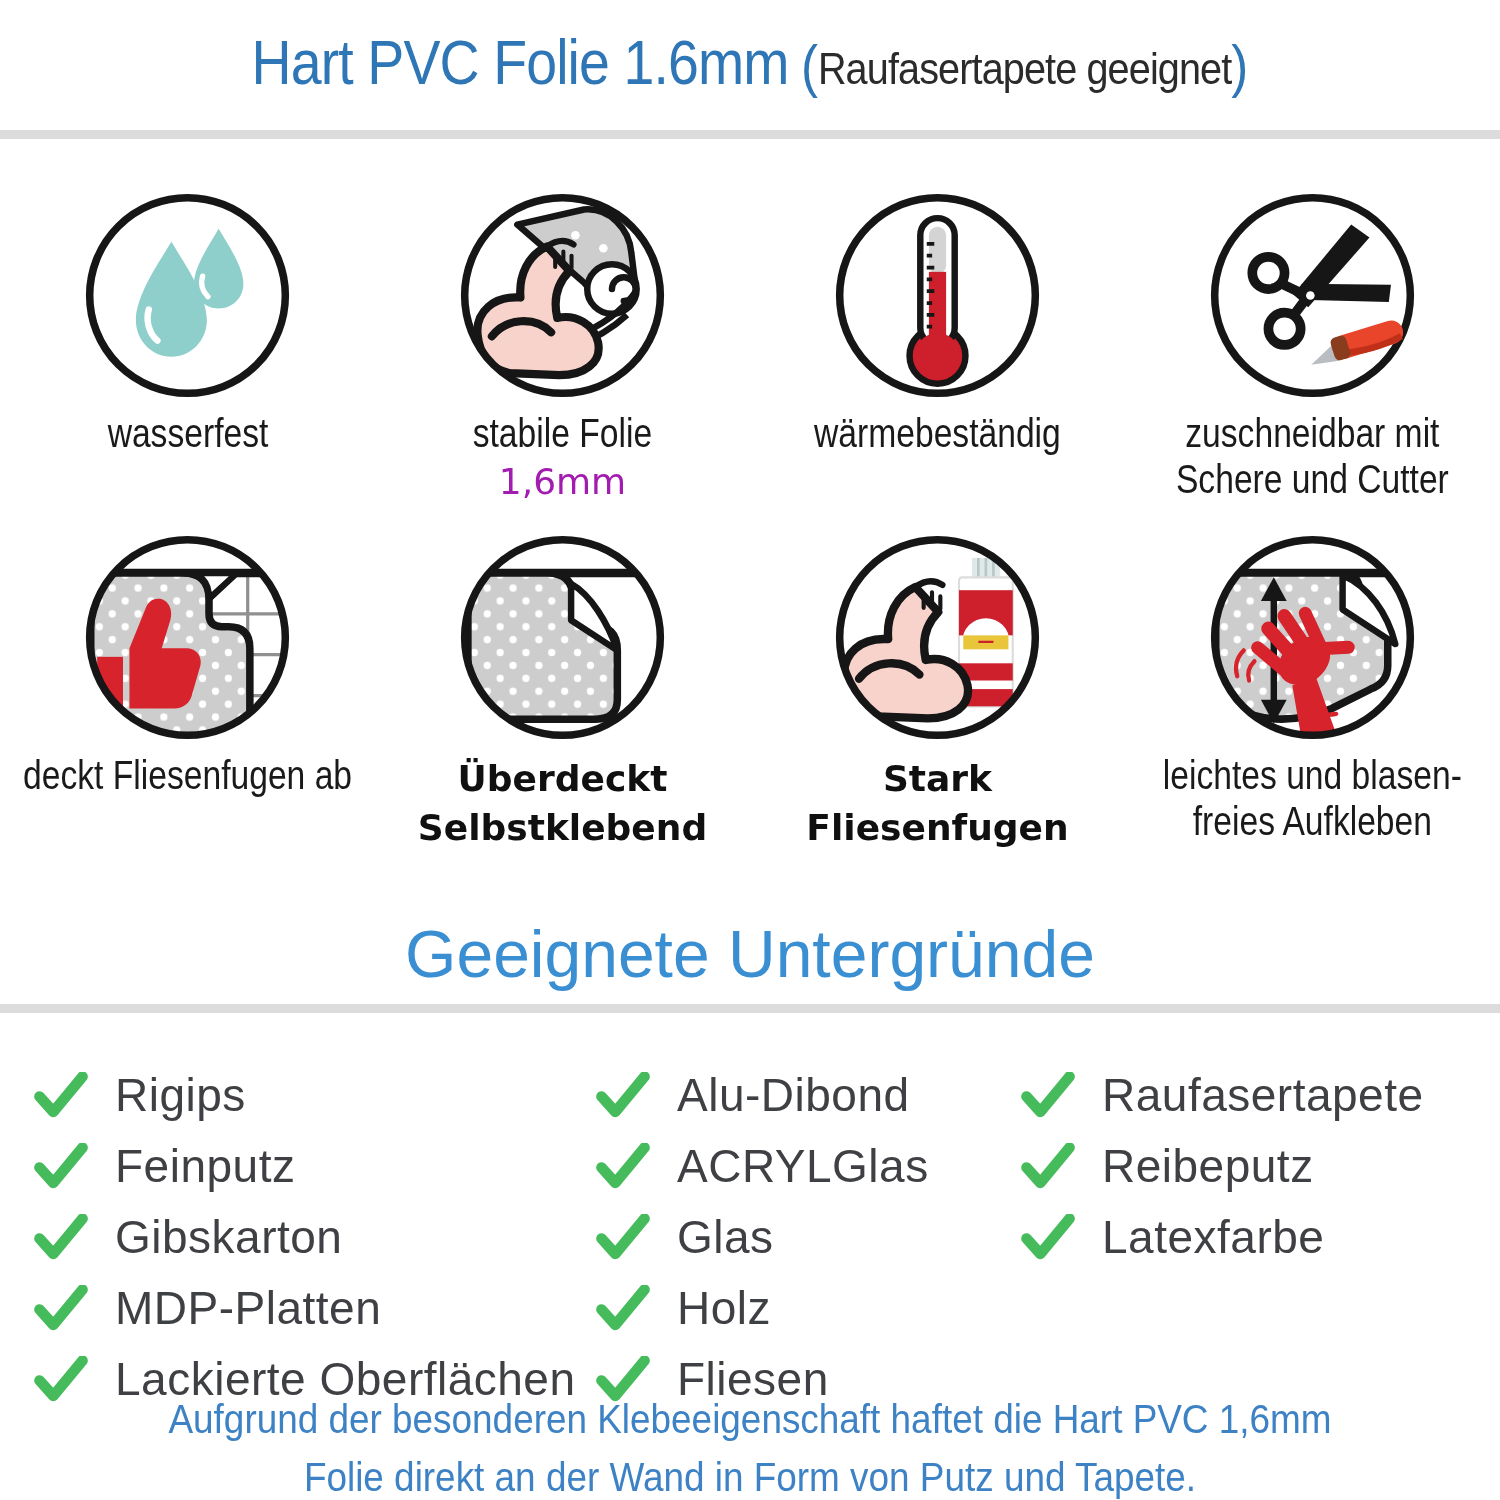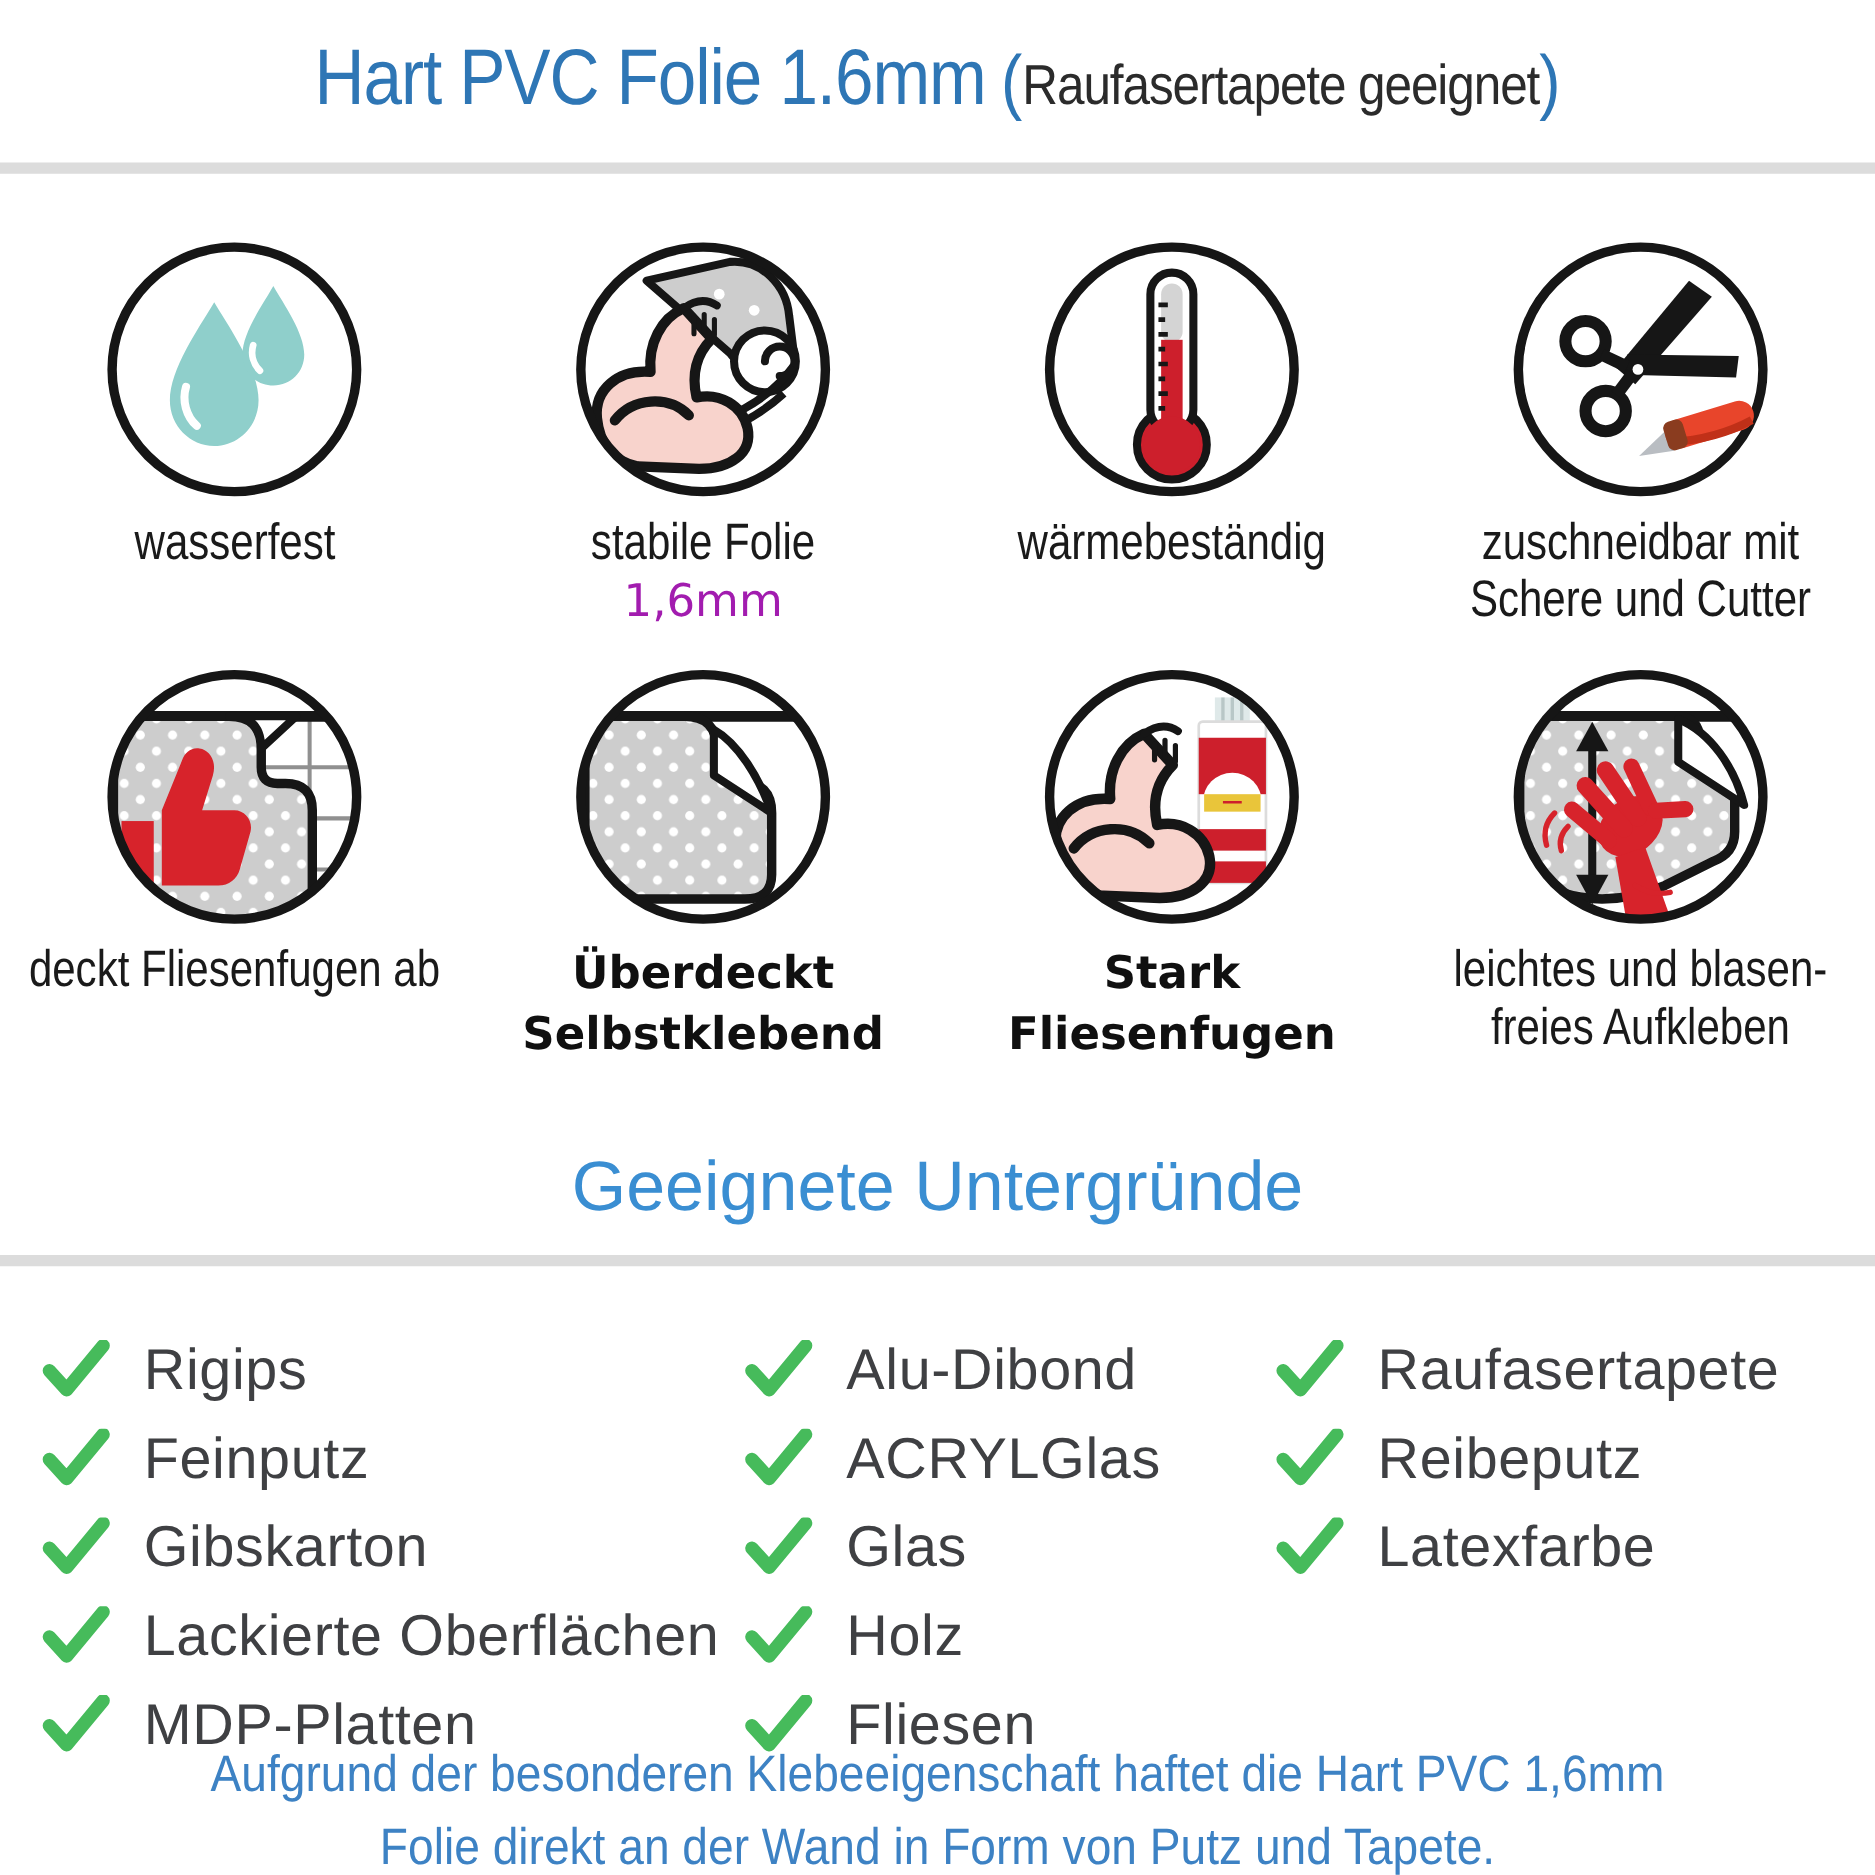--- a/index.html
+++ b/index.html
@@ -28,21 +28,21 @@
          white-space:nowrap; }
   .cap .ln { display:block; }
   .cap-geo { display:block; margin-top:10px; text-align:center; color:#101010;
              font-family:"DejaVu Sans", sans-serif; font-weight:bold; font-size:36px; line-height:1.35; }
   .cap-geo .ln { display:block; }
   .note-red { display:block; margin-top:4px; text-align:center; color:#a21caf;
               font-family:"DejaVu Sans", sans-serif; font-size:36px; }
 
   
   .surf-heading { position:absolute; top:916px; left:0; width:1500px; text-align:center;
-                  color:#3a8ed2; font-size:56px; font-weight:normal; letter-spacing:0; }
+                  color:#3a8ed2; font-size:66px; font-weight:normal; letter-spacing:0; }
   .surfaces { position:absolute; top:1066px; left:0; width:1500px; display:flex; }
   .s-col { display:flex; flex-direction:column;gap:13px; }
   .s-col.c1 { width:595px; padding-left:33px; }
   .s-col.c2 { width:425px; }
   .s-col.c3 { flex:1; }
   .s-item { display:flex; align-items:center; height:58px; gap:26px; }
   .s-item .chk { width:56px; height:46px; flex:0 0 auto; }
   .s-label { color:#3f4043; font-size:46px; letter-spacing:0.5px; white-space:nowrap; }
 
   
@@ -302,27 +302,27 @@
       <div class="s-item">
         <svg class="chk" viewBox="0 0 34 30">
             <path d="M3 16 L12 26 L31 3" stroke="#46bb5b" stroke-width="7" fill="none" stroke-linecap="round" stroke-linejoin="round"></path>
           </svg>
         <span class="s-label">Gibskarton</span>
       </div>
       <div class="s-item">
         <svg class="chk" viewBox="0 0 34 30">
             <path d="M3 16 L12 26 L31 3" stroke="#46bb5b" stroke-width="7" fill="none" stroke-linecap="round" stroke-linejoin="round"></path>
           </svg>
+        <span class="s-label">MDP-Platten</span>
+      </div>
+      <div class="s-item">
+        <svg class="chk" viewBox="0 0 34 30">
+            <path d="M3 16 L12 26 L31 3" stroke="#46bb5b" stroke-width="7" fill="none" stroke-linecap="round" stroke-linejoin="round"></path>
+          </svg>
         <span class="s-label">Lackierte Oberflächen</span>
-      </div>
-      <div class="s-item">
-        <svg class="chk" viewBox="0 0 34 30">
-            <path d="M3 16 L12 26 L31 3" stroke="#46bb5b" stroke-width="7" fill="none" stroke-linecap="round" stroke-linejoin="round"></path>
-          </svg>
-        <span class="s-label">MDP-Platten</span>
       </div>
     </div>
     <div class="s-col c2">
       <div class="s-item">
         <svg class="chk" viewBox="0 0 34 30">
             <path d="M3 16 L12 26 L31 3" stroke="#46bb5b" stroke-width="7" fill="none" stroke-linecap="round" stroke-linejoin="round"></path>
           </svg>
         <span class="s-label">Alu-Dibond</span>
       </div>
       <div class="s-item">

